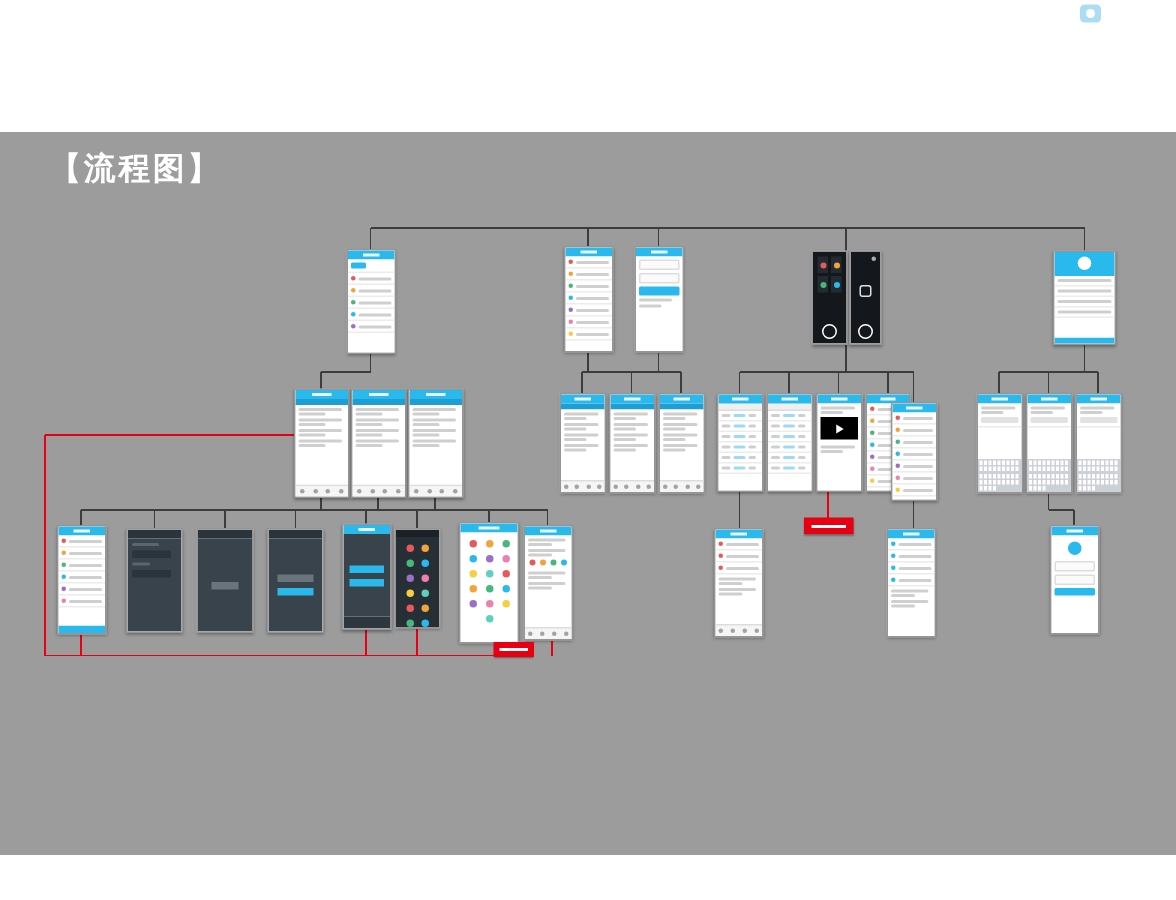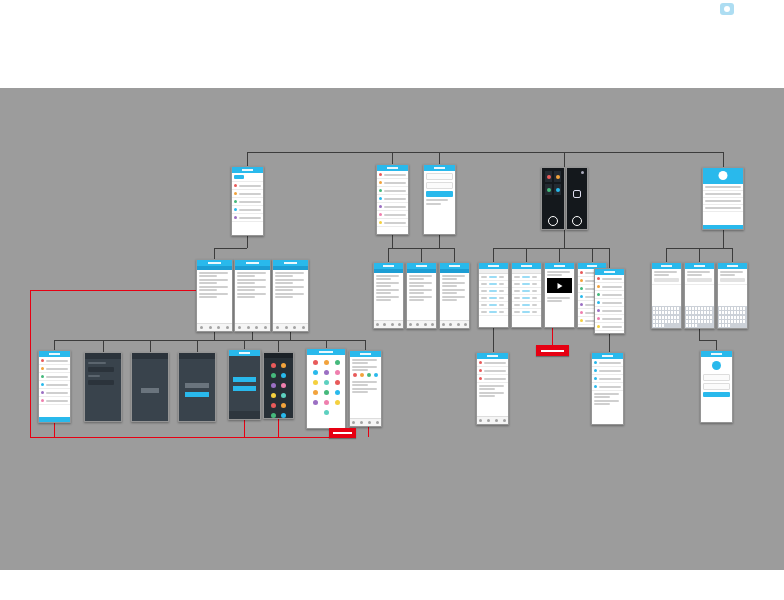--- a/index.html
+++ b/index.html
@@ -958,13 +958,14 @@
           <span class="btn" style="height:5px"></span>
         </div>
       </div>
       <div class="badge" style="left: 536px; top: 345px; width: 33px; height: 11px;">
         <i></i>
       </div>
       <div class="badge" style="left: 329px; top: 428px; width: 27px; height: 10px;">
         <i></i>
       </div>
     </div>
+  <div class="title">【流程图】</div>
 </div>
 
 </body></html>

